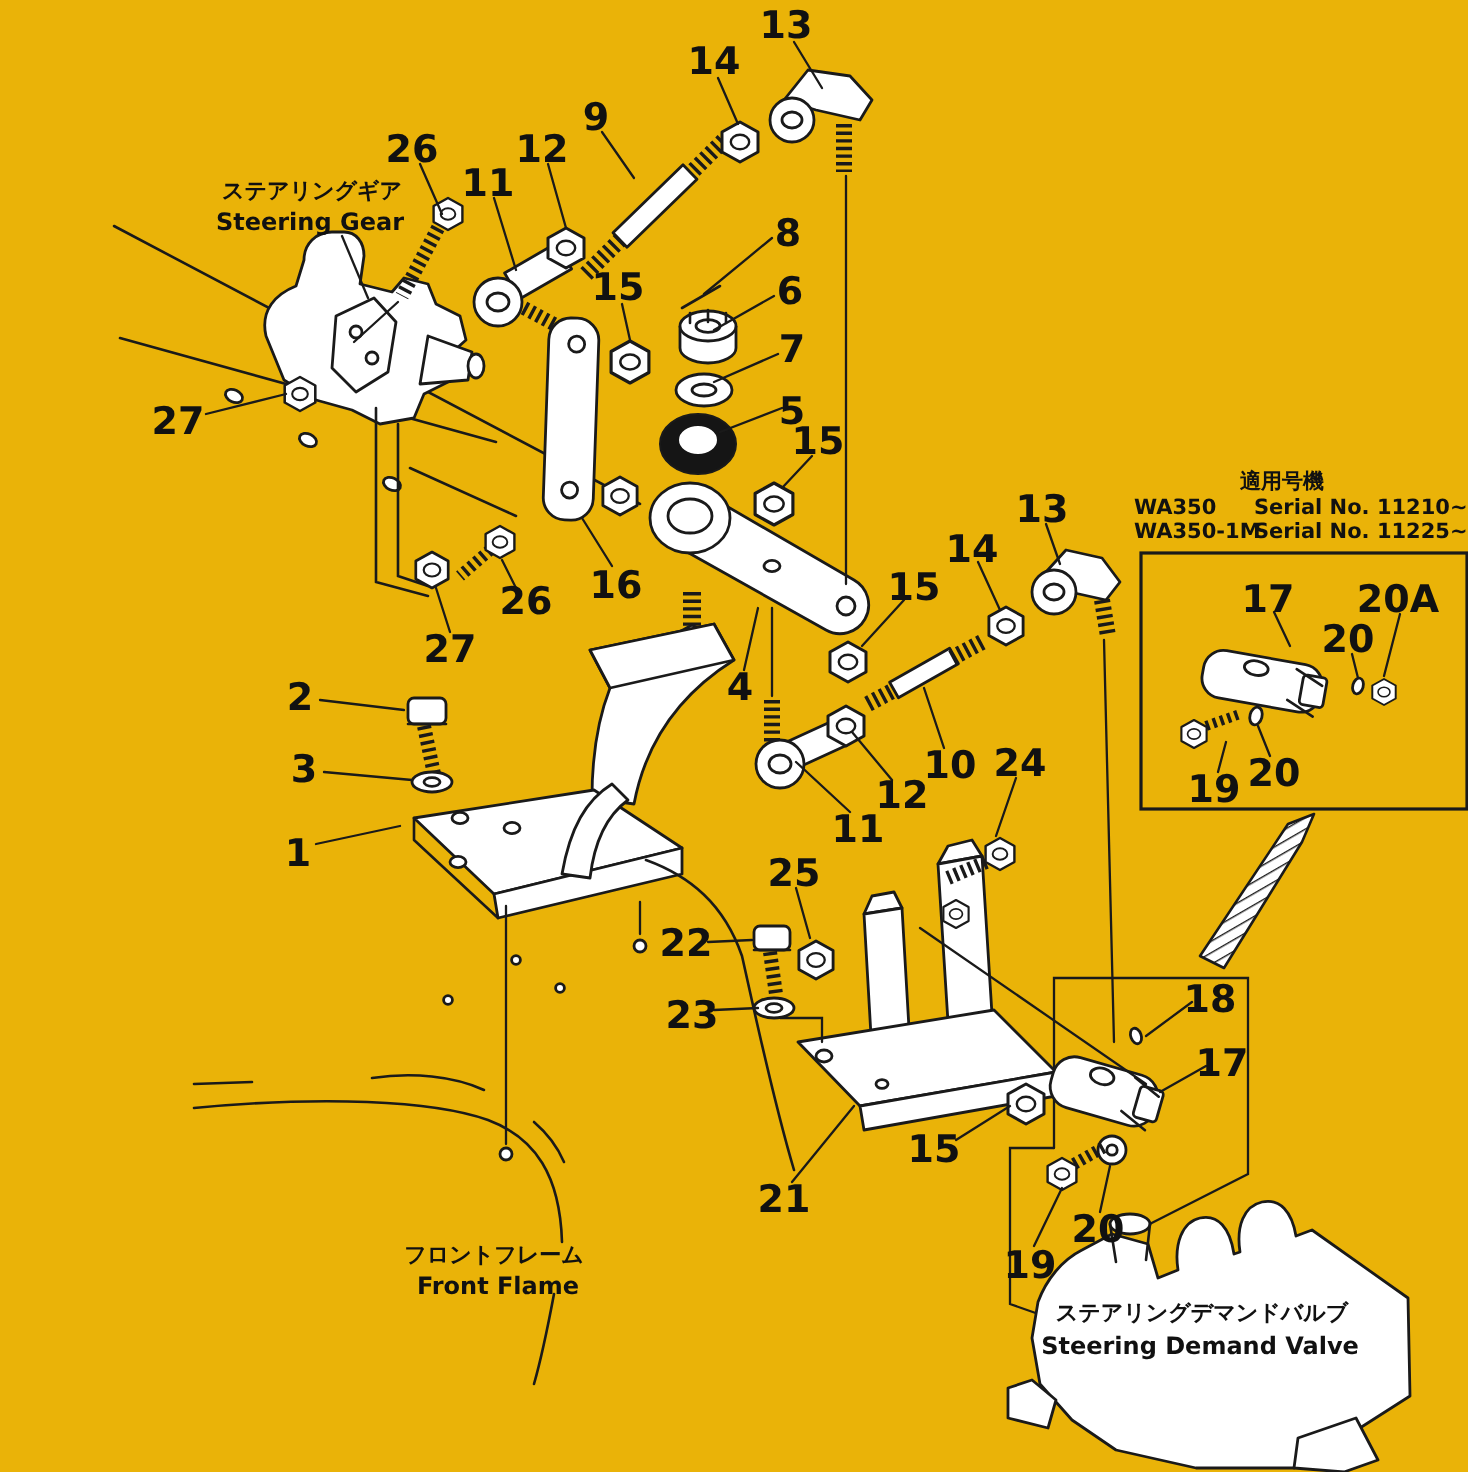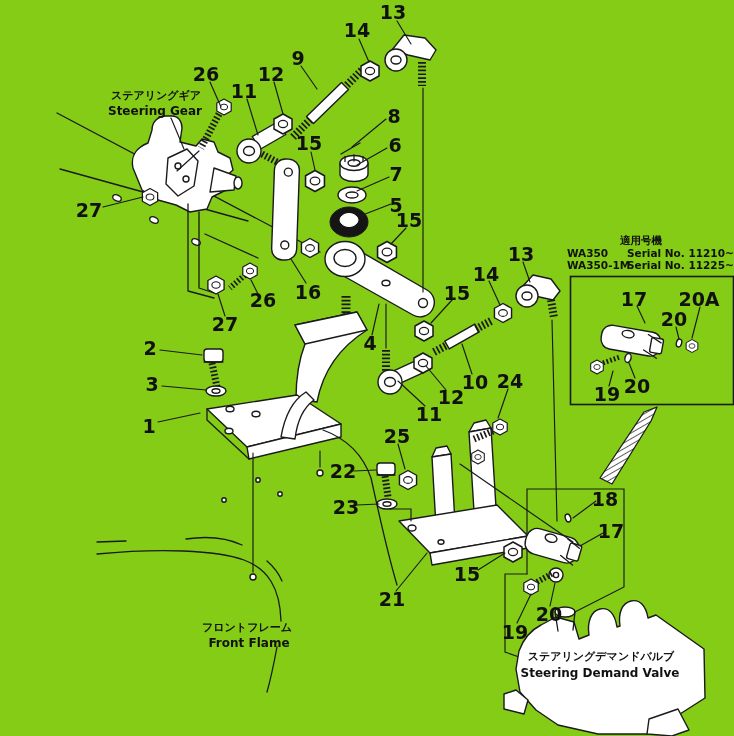--- a/index.html
+++ b/index.html
@@ -1,16 +1,16 @@
 <!DOCTYPE html>
 <html><head>
 <meta charset="utf-8">
 <style>
   html,body{margin:0;padding:0;background:#fff;}
-  .stage{position:relative;width:734px;height:736px;background:#84cc16;overflow:hidden;
+  .stage{position:relative;width:734px;height:736px;background:#eab308;overflow:hidden;
          font-family:"DejaVu Sans","Liberation Sans",sans-serif;}
   svg{display:block}
   .ln{fill:none;stroke:#1a1a1a;stroke-width:1.3;stroke-linecap:round;stroke-linejoin:round}
   .ldr{fill:none;stroke:#1a1a1a;stroke-width:1.15;stroke-linecap:round}
   .part{fill:#fff;stroke:#1a1a1a;stroke-width:1.4;stroke-linejoin:round}
   .thr{fill:none;stroke:#1a1a1a;stroke-dasharray:1.7 2.1}
   .lbl{font:bold 19px "DejaVu Sans","Liberation Sans",sans-serif;fill:#111;text-anchor:middle}
   .ann-jp{font:bold 11px "DejaVu Sans","Liberation Sans",sans-serif;fill:#111;text-anchor:middle}
   .ann-en{font:bold 12px "DejaVu Sans","Liberation Sans",sans-serif;fill:#111;text-anchor:middle}
   .ser{font:bold 10.5px "DejaVu Sans","Liberation Sans",sans-serif;fill:#111}

